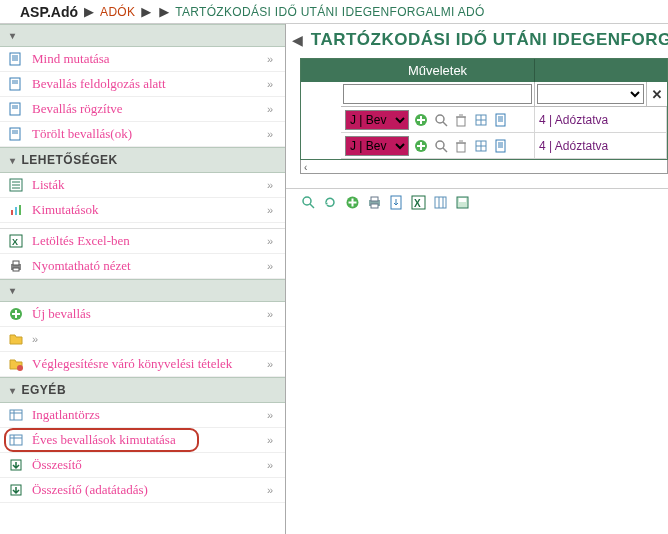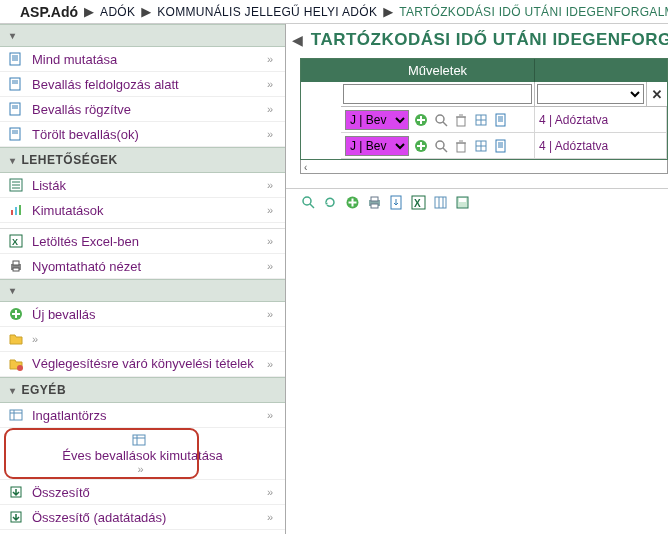--- a/index.html
+++ b/index.html
@@ -26,21 +26,21 @@
       font-weight: bold;
       color: #222;
       font-size: 14px;
     }
     .breadcrumb .bc-sep {
       color: #444;
       font-size: 13px;
       margin: 0 2px;
     }
     .breadcrumb .bc-item {
-      color: #0f172a;
+      color: #c2410c;
       text-transform: uppercase;
       letter-spacing: 0.3px;
     }
     .breadcrumb .bc-last {
       color: #2e7a5a;
     }
     .layout { display: flex; height: calc(100% - 24px); }
     .sidebar {
       width: 286px;
       flex-shrink: 0;
@@ -76,21 +76,22 @@
     .menu-item .icon {
       width: 16px;
       height: 16px;
       margin-right: 8px;
       display: inline-flex;
       align-items: center;
       justify-content: center;
     }
     .menu-item .label {
       flex: 1;
-      color: #701a75;
+      color: #ec4899;
+      font-family: Liberation Serif, serif;
     }
     .menu-item .arrow {
       color: #999;
       font-size: 11px;
       padding-right: 4px;
     }
     .menu-group-sep {
       height: 6px;
       border-bottom: 1px solid #ddd;
     }
@@ -187,21 +188,21 @@
       padding: 3px 4px;
       display: flex;
       align-items: center;
       gap: 4px;
       height: 26px;
     }
     .cell-ops select {
       height: 20px;
       border: 1px solid #888;
       font-size: 12px;
-      background: #d946ef;
+      background: #be185d;
       width: 64px;
     }
     .cell-state { font-size: 12px; color: #701a75; padding-left: 8px; }
     .grid-footer {
       display: flex;
       align-items: center;
       gap: 6px;
       padding: 5px 4px 5px 14px;
       border-top: 1px solid #ccc;
       margin-top: 14px;
@@ -235,21 +236,20 @@
     .col-state { width: 176px; }
   </style>
 </head>
 <body>
 
 <div class="breadcrumb">
   <span class="bc-root">ASP.Adó</span>
   <span class="bc-sep">▶</span>
   <span class="bc-item">ADÓK</span>
   <span class="bc-sep">▶</span>
-  <span class="bc-item">KOMMUNÁLIS JELLEGŰ HELYI ADÓK</span>
   <span class="bc-sep">▶</span>
   <span class="bc-item bc-last">TARTÓZKODÁSI IDŐ UTÁNI IDEGENFORGALMI ADÓ</span>
 </div>
 
 <div class="layout">
 
   <div class="sidebar">
 
     <div class="section-header">
       <span class="caret">▾</span>
@@ -391,21 +391,21 @@
       <span class="icon">
         <svg width="14" height="14">
             <rect x="1" y="2" width="12" height="10" fill="#fff" stroke="#5a8fb8"></rect>
             <line x1="1" y1="5" x2="13" y2="5" stroke="#5a8fb8"></line>
             <line x1="5" y1="2" x2="5" y2="12" stroke="#5a8fb8"></line>
           </svg>
       </span>
       <span class="label">Ingatlantörzs</span>
       <span class="arrow">»</span>
     </div>
-    <div class="menu-item" style="position:relative;flex-direction:column;">
+    <div class="menu-item" style="position:relative;">
       <span class="icon">
         <svg width="14" height="14">
             <rect x="1" y="2" width="12" height="10" fill="#fff" stroke="#5a8fb8"></rect>
             <line x1="1" y1="5" x2="13" y2="5" stroke="#5a8fb8"></line>
             <line x1="5" y1="2" x2="5" y2="12" stroke="#5a8fb8"></line>
           </svg>
       </span>
       <span class="label">Éves bevallások kimutatása</span>
       <span class="arrow">»</span>
       <span class="highlight-ring"></span>

